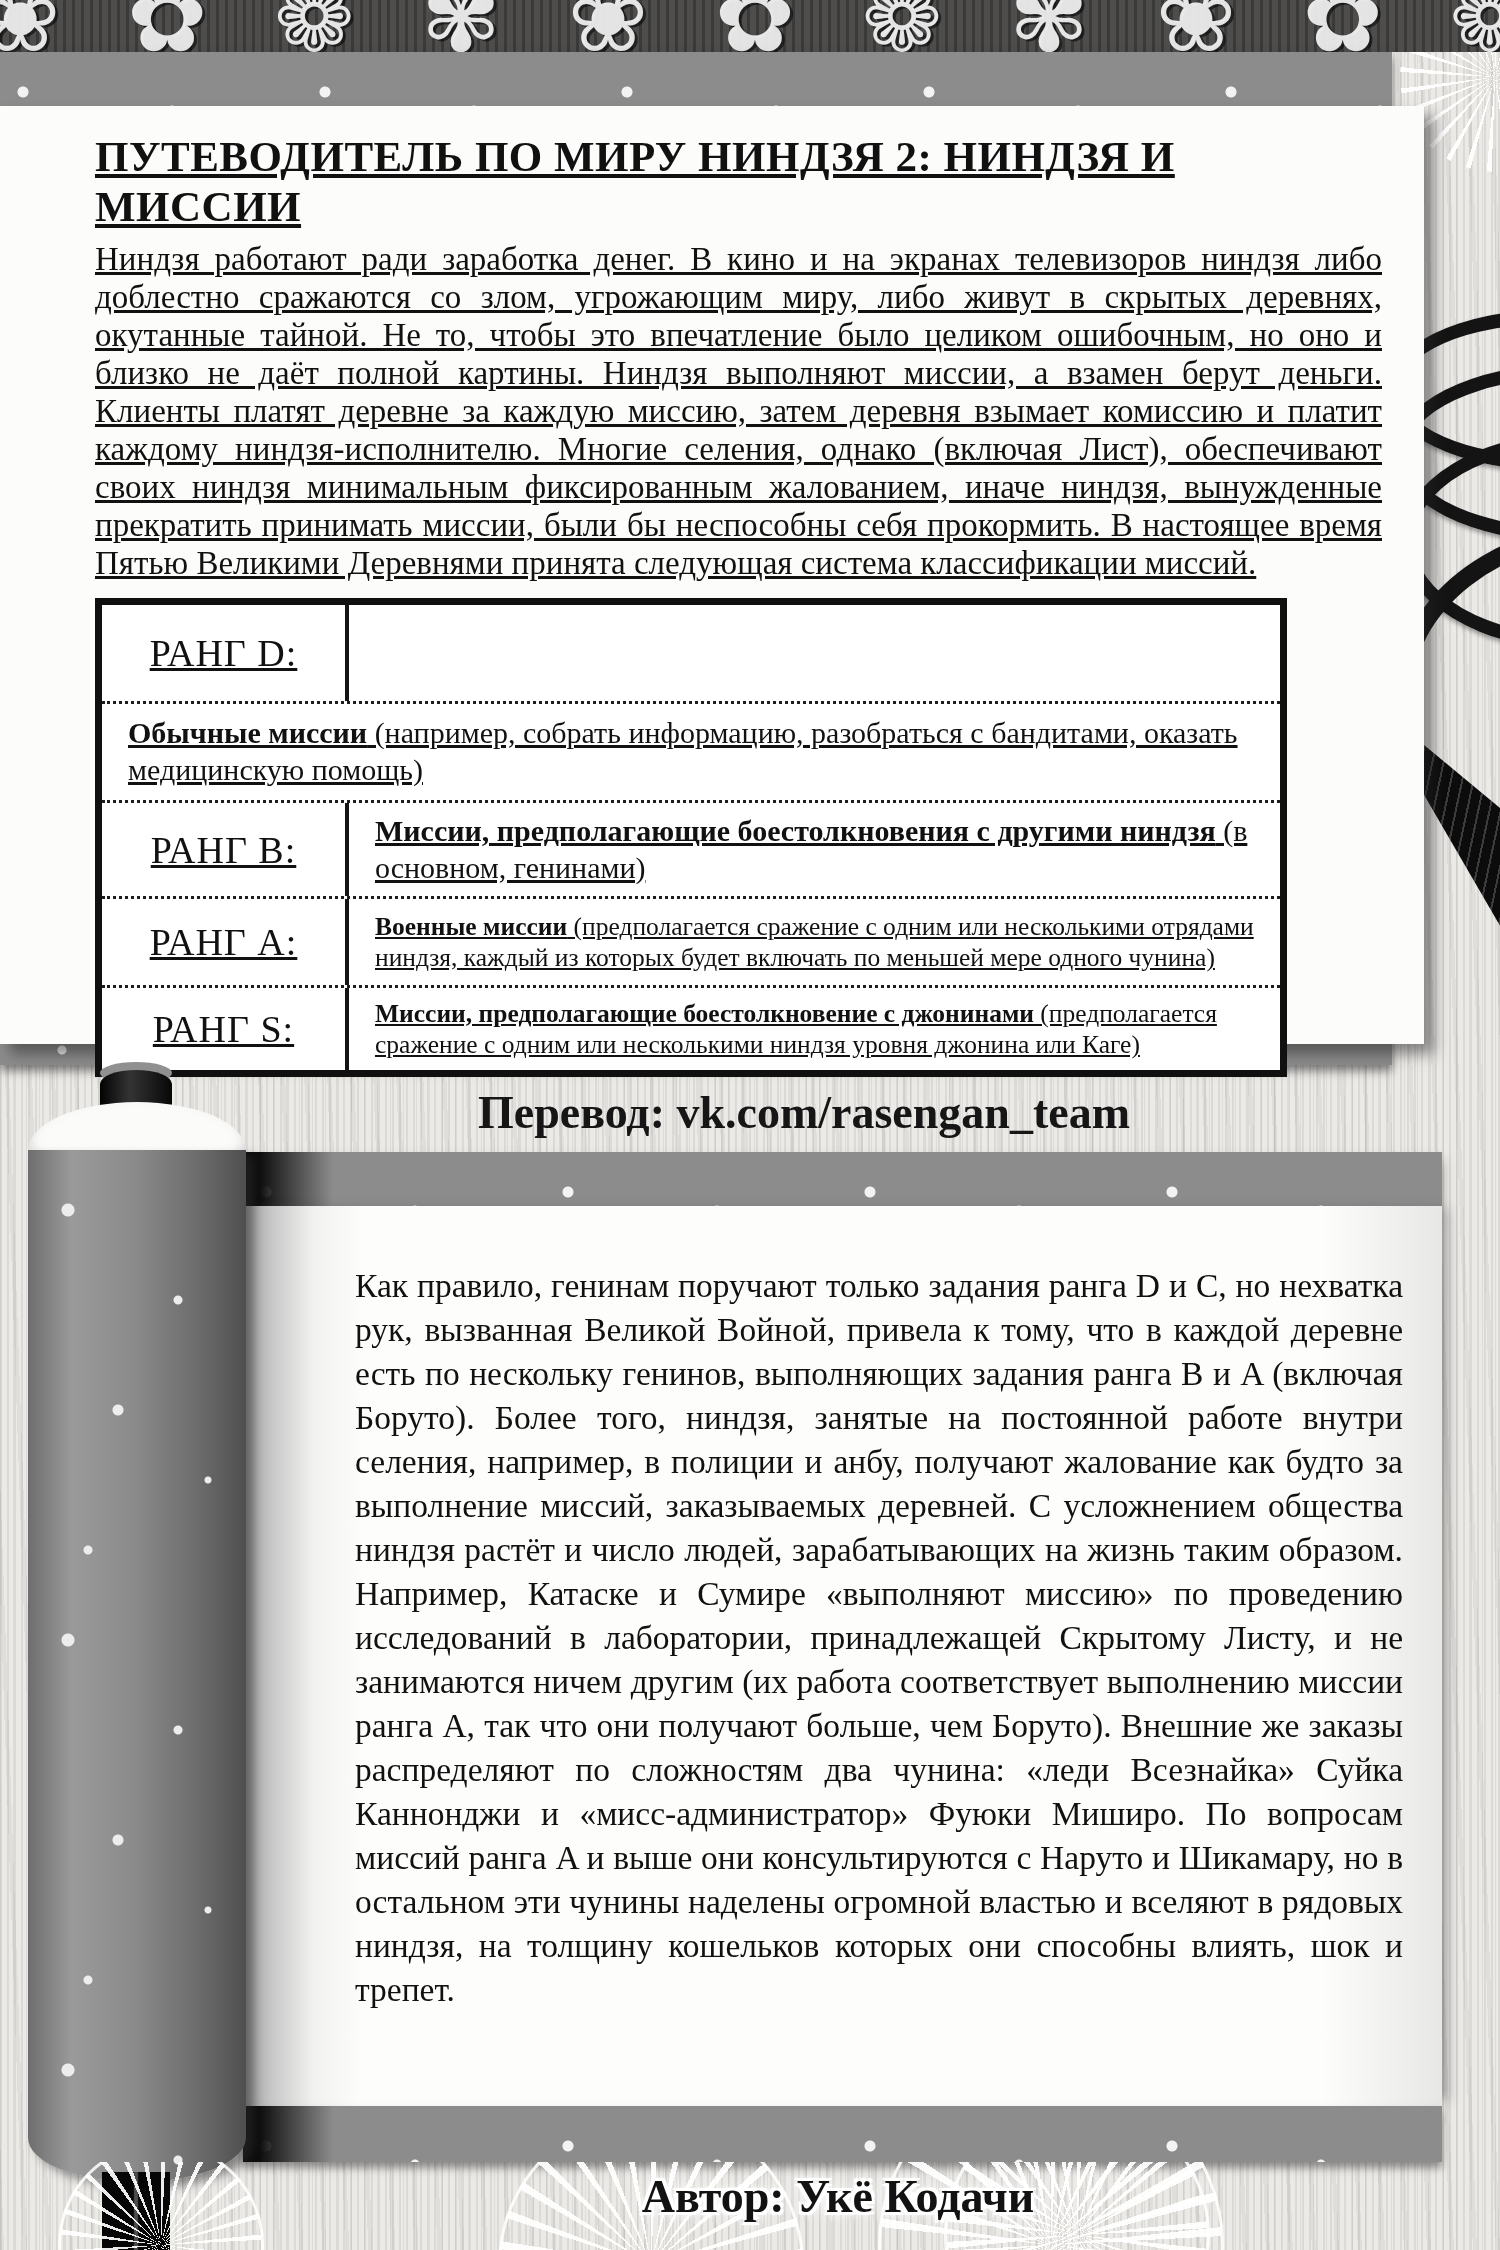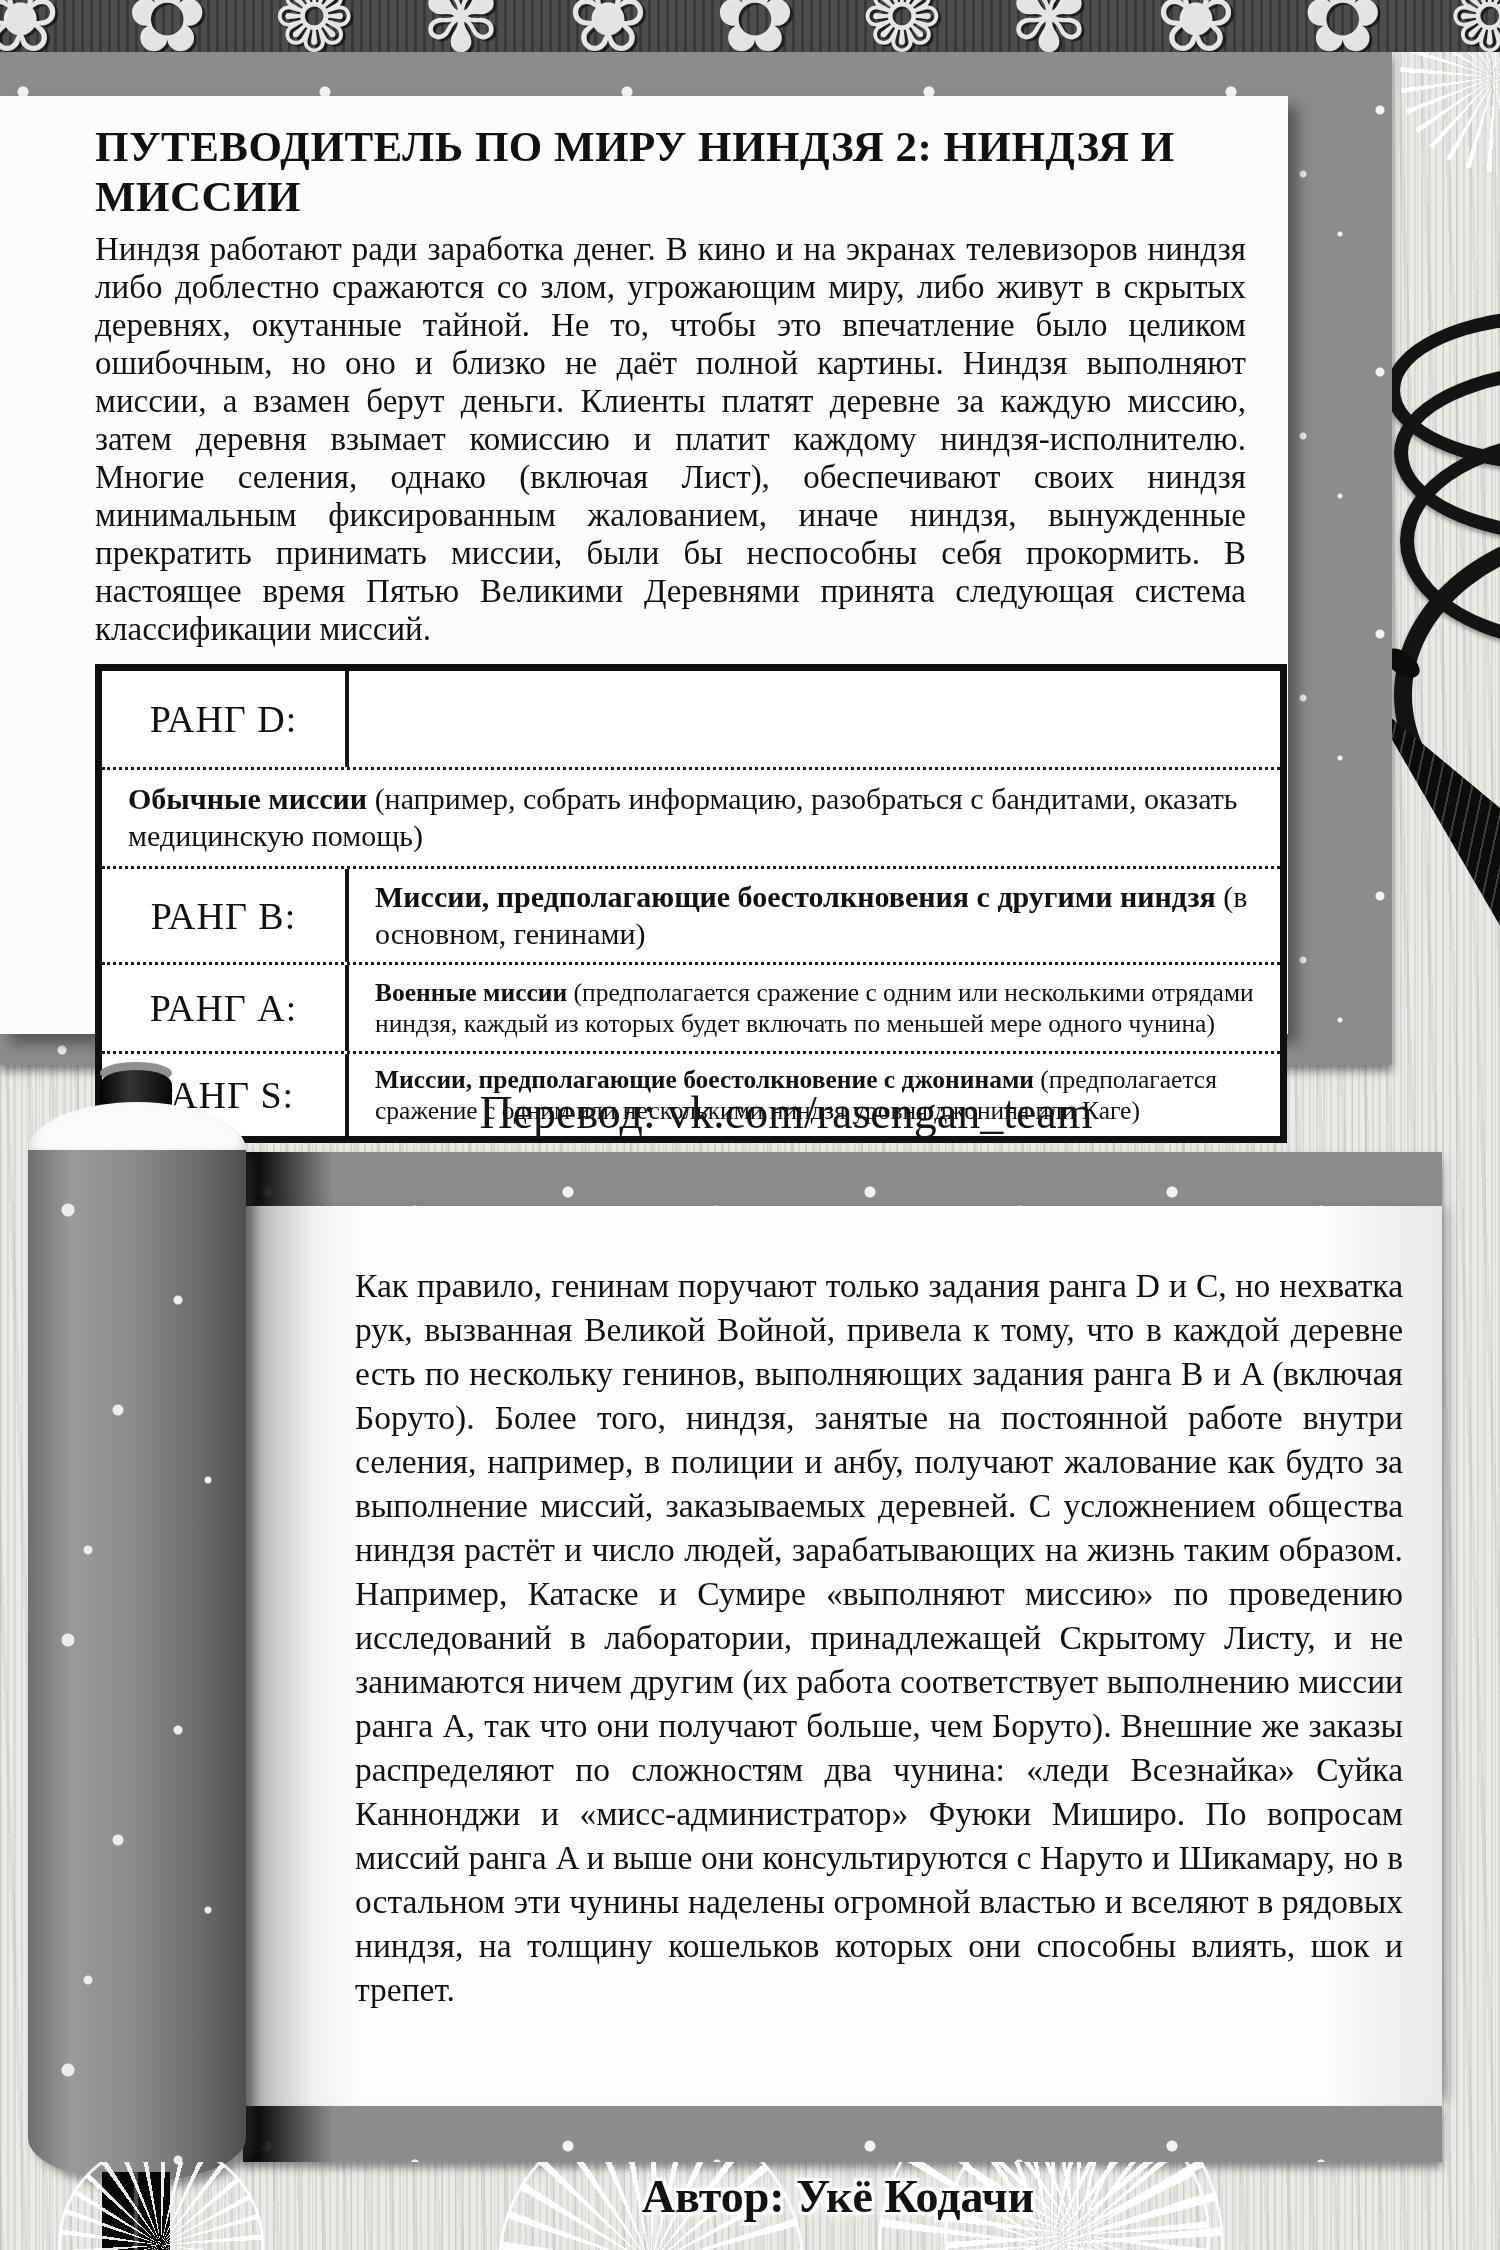--- a/index.html
+++ b/index.html
@@ -29,23 +29,23 @@
   }
   
   .top-band{left:0;top:0;width:1500px;height:52px;overflow:hidden;
     background-color:#4e4d4c;
     background-image:repeating-linear-gradient(90deg, rgba(20,20,20,.35) 0 3px, rgba(0,0,0,0) 3px 9px);}
   .flower-row{position:absolute;left:-20px;top:-38px;width:1600px;white-space:nowrap;
     font-family:"DejaVu Sans",sans-serif;font-size:96px;letter-spacing:18px;
     color:rgba(255,255,255,.88);text-shadow:3px 2px 0 rgba(0,0,0,.55);}
   
   .gray-panel{left:0;top:52px;width:1392px;height:1013px;box-shadow:0 6px 9px rgba(40,40,40,.55);}
-  .white-panel{left:0;top:96px;width:1288px;height:938px;background:#fcfcfb;
+  .white-panel{left:0;top:106px;width:1424px;height:938px;background:#fcfcfb;
     box-shadow:10px 10px 13px rgba(35,35,35,.5);box-sizing:border-box;
-    padding:26px 42px 0 95px;}
+    padding:26px 42px 0 95px;text-decoration:underline;}
   .title{font-size:43px;font-weight:bold;letter-spacing:.5px;line-height:50px;margin:0;}
   .intro{font-size:33px;line-height:38px;text-align:justify;margin:8px 0 0 0;}
   
   .rank-table{margin-top:16px;width:1192px;box-sizing:border-box;border:7px solid #101010;background:#fff;}
   .t-row{display:flex;align-items:stretch;}
   .t-row + .t-row{border-top:3px dotted #1d1d1d;}
   .t-rank{flex:0 0 243px;display:flex;align-items:center;justify-content:center;
     border-right:4px solid #141414;font-size:38px;letter-spacing:1px;}
   .t-desc{flex:1 1 auto;display:flex;align-items:center;padding:10px 16px 10px 26px;line-height:1.22;}
   .t-row:nth-child(-n+3) .t-desc{font-size:30px;}
@@ -65,22 +65,22 @@
   .ring.r3{left:8px;top:380px;width:330px;height:190px;}
   .ring.r4{left:2px;top:470px;width:400px;height:310px;border-width:18px;}
   .tassel{position:absolute;left:-8px;top:625px;width:140px;height:290px;
     background:repeating-linear-gradient(102deg,#0c0c0c 0 9px,#3c3c3c 9px 11px);
     clip-path:polygon(0 12%, 100% 52%, 100% 100%, 5% 21%);}
   .tassel-knot{position:absolute;left:-10px;top:600px;width:40px;height:22px;background:#0c0c0c;
     border-radius:50%;transform:rotate(35deg);}
   .corner-burst{position:absolute;left:8px;top:-70px;width:190px;height:190px;border-radius:50%;
     background:repeating-conic-gradient(rgba(255,255,255,.95) 0 3deg, rgba(255,255,255,0) 3deg 13deg);}
   
-  .translation{left:136px;top:1078px;width:1300px;height:70px;line-height:70px;
-    text-align:center;font-size:46px;font-weight:normal;color:#161616;}
+  .translation{left:154px;top:1078px;width:1300px;height:70px;line-height:70px;
+    text-align:center;font-size:46px;font-weight:bold;color:#161616;}
   
   .band-top{left:243px;top:1152px;width:1199px;height:54px;
     box-shadow:0 9px 11px rgba(70,70,70,.5);}
   .band-top::before,.band-bottom::before{content:"";position:absolute;left:0;top:0;bottom:0;width:90px;
     background:linear-gradient(90deg,#0d0d0d 0 16px,rgba(13,13,13,0) 100%);}
   .paper{left:243px;top:1206px;width:1199px;height:900px;
     background:
       linear-gradient(to right,#9b9b9b 0,#c9c9c9 30px,#f1f1f0 70px,#fdfdfc 120px 1080px,#e7e7e5 100%);
     box-shadow:10px 0 12px -5px rgba(60,60,60,.45);}
   .band-bottom{left:243px;top:2106px;width:1199px;height:56px;

